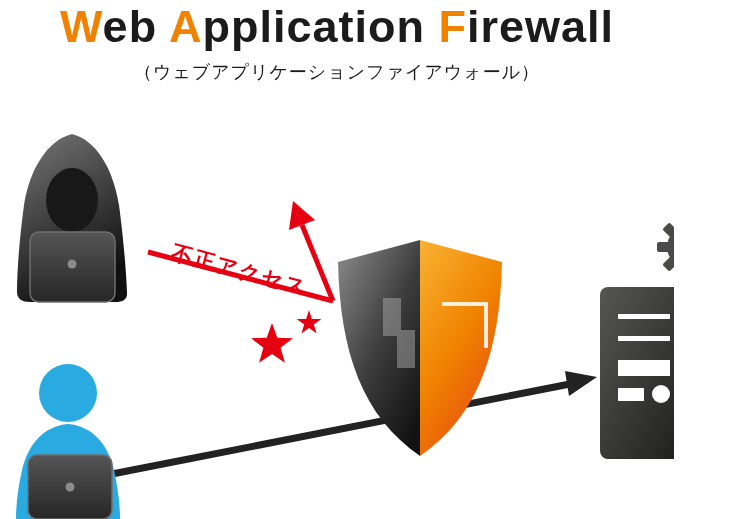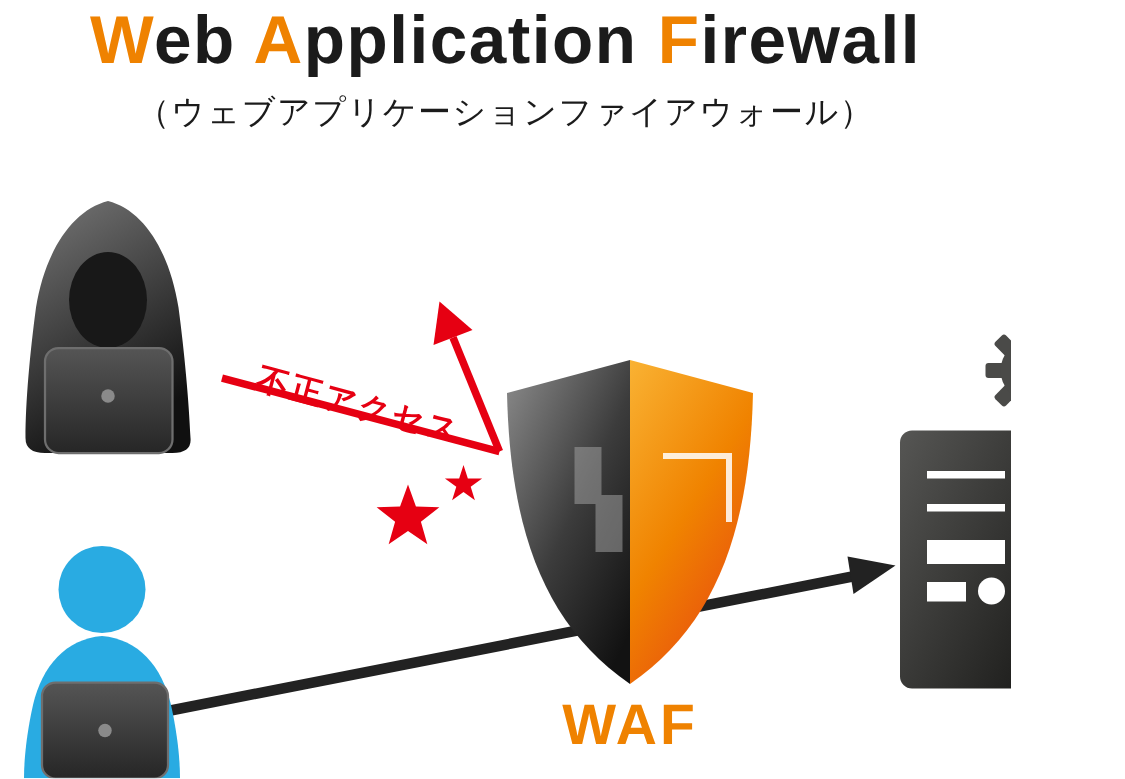--- a/index.html
+++ b/index.html
@@ -8,21 +8,21 @@
     font-family:"Liberation Sans","DejaVu Sans",sans-serif;overflow:hidden;
   }
   .title{
     position:absolute;top:0;left:0;width:100%;margin:0;text-align:center;
     font-size:45px;font-weight:bold;color:#1b1b1b;letter-spacing:1px;line-height:1.2;
   }
   .title span{white-space:pre;}
   .title .accent{color:#ef8200;}
   .subtitle{
     position:absolute;top:60px;left:0;width:100%;text-align:center;
-    font-size:22px;color:#1b1b1b;font-weight:500;letter-spacing:1px;
+    font-size:18px;color:#1b1b1b;font-weight:500;letter-spacing:1px;
   }
   .diagram-svg{position:absolute;top:0;left:0;}
   .attack-label{
     position:absolute;left:172px;top:238px;color:#e60012;font-weight:bold;
     font-size:21px;letter-spacing:2px;transform:rotate(15deg);transform-origin:left center;
   }
   .waf-label{
     position:absolute;left:345px;top:463px;width:150px;text-align:center;
     color:#ef8200;font-weight:bold;font-size:38px;letter-spacing:2px;
   }
@@ -146,15 +146,14 @@
       <rect x="600" y="287" width="86" height="172" rx="8" fill="url(#gradServer)"></rect>
       <rect x="618" y="314" width="52" height="5" fill="#ffffff"></rect>
       <rect x="618" y="336" width="52" height="5" fill="#ffffff"></rect>
       <rect x="618" y="360" width="52" height="16" fill="#ffffff"></rect>
       <rect x="618" y="388" width="26" height="13" fill="#ffffff"></rect>
       <circle cx="661" cy="394" r="9" fill="#ffffff"></circle>
     </g>
   </svg>
 
   <div class="attack-label">不正アクセス</div>
-  <div class="waf-label">WAF</div>
 
 </div>
 
 </body></html>

